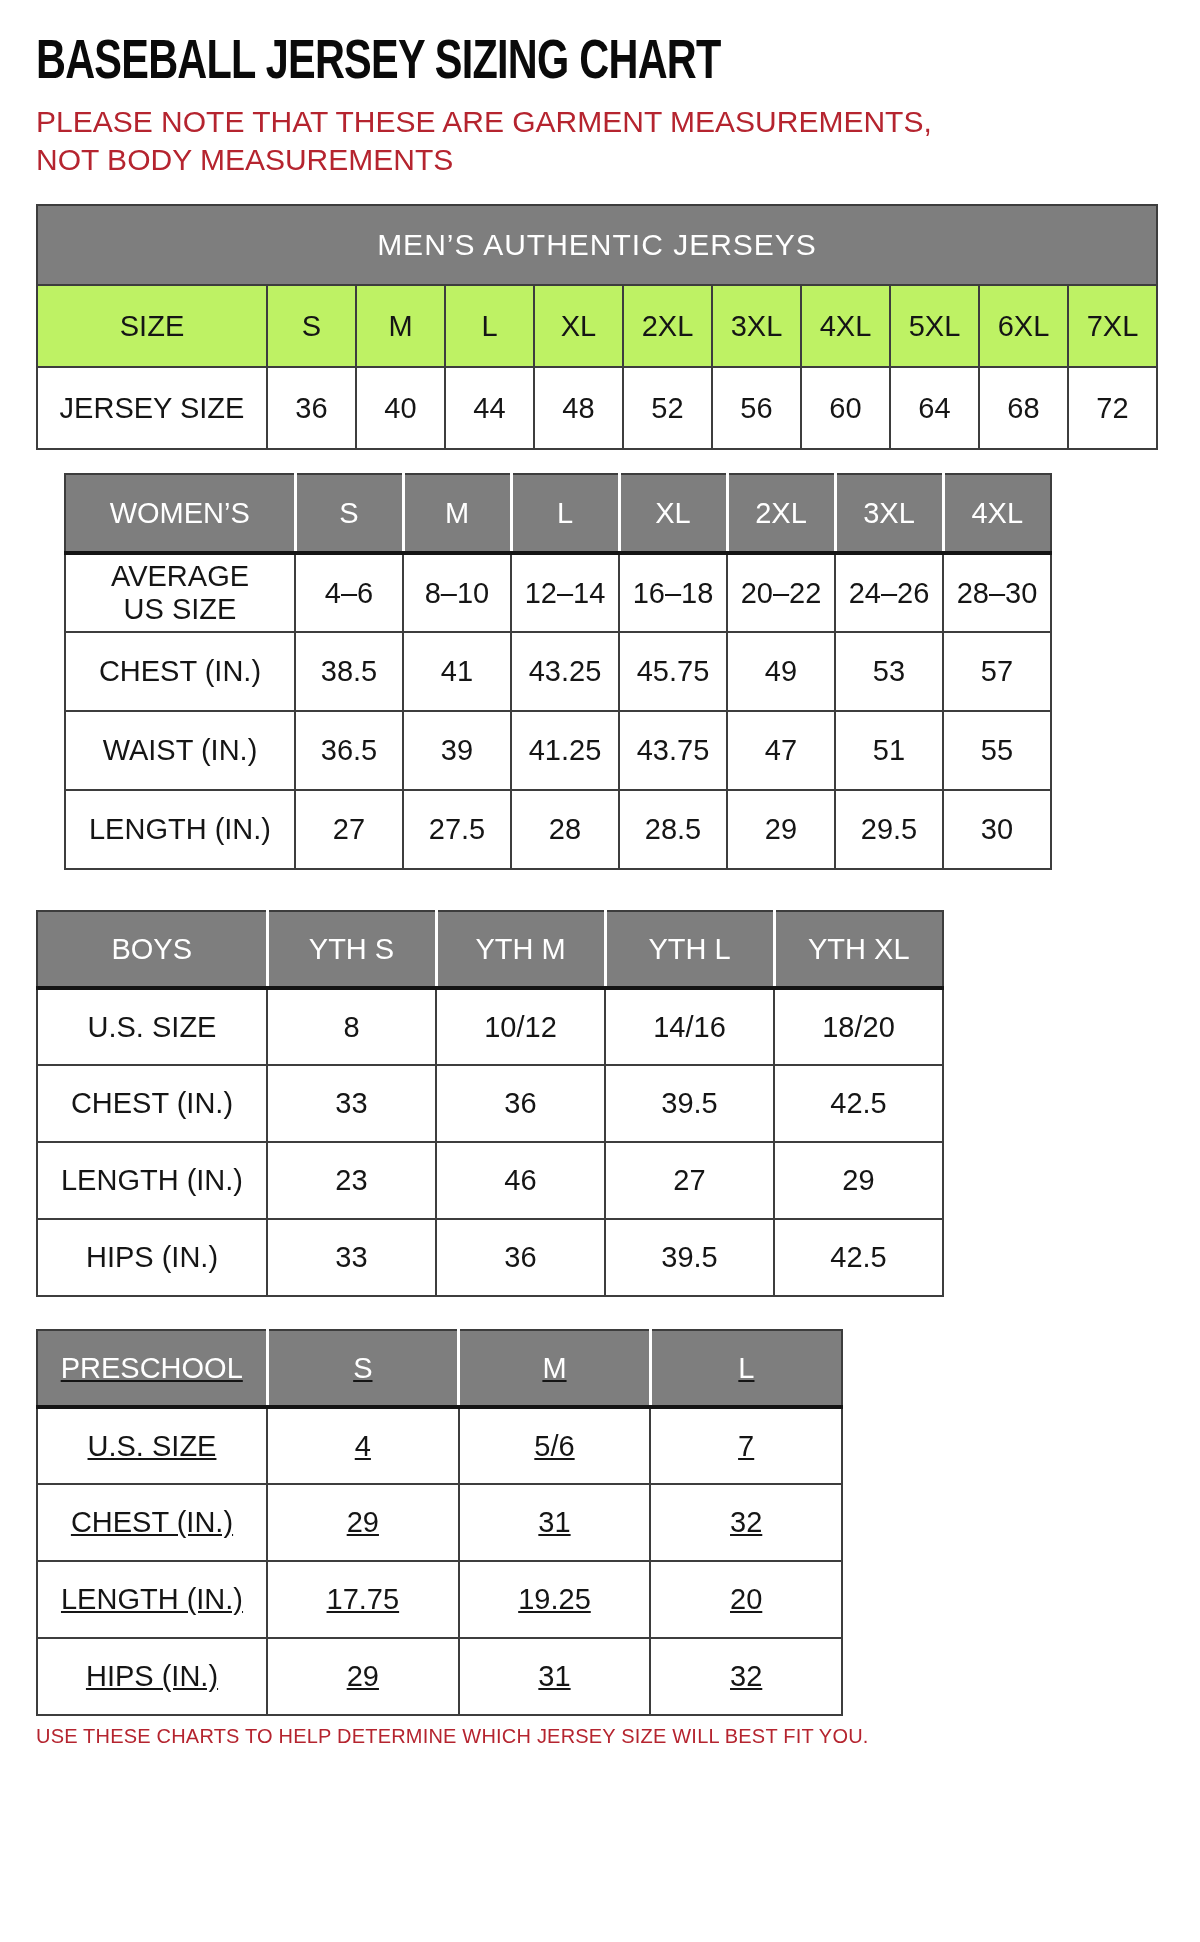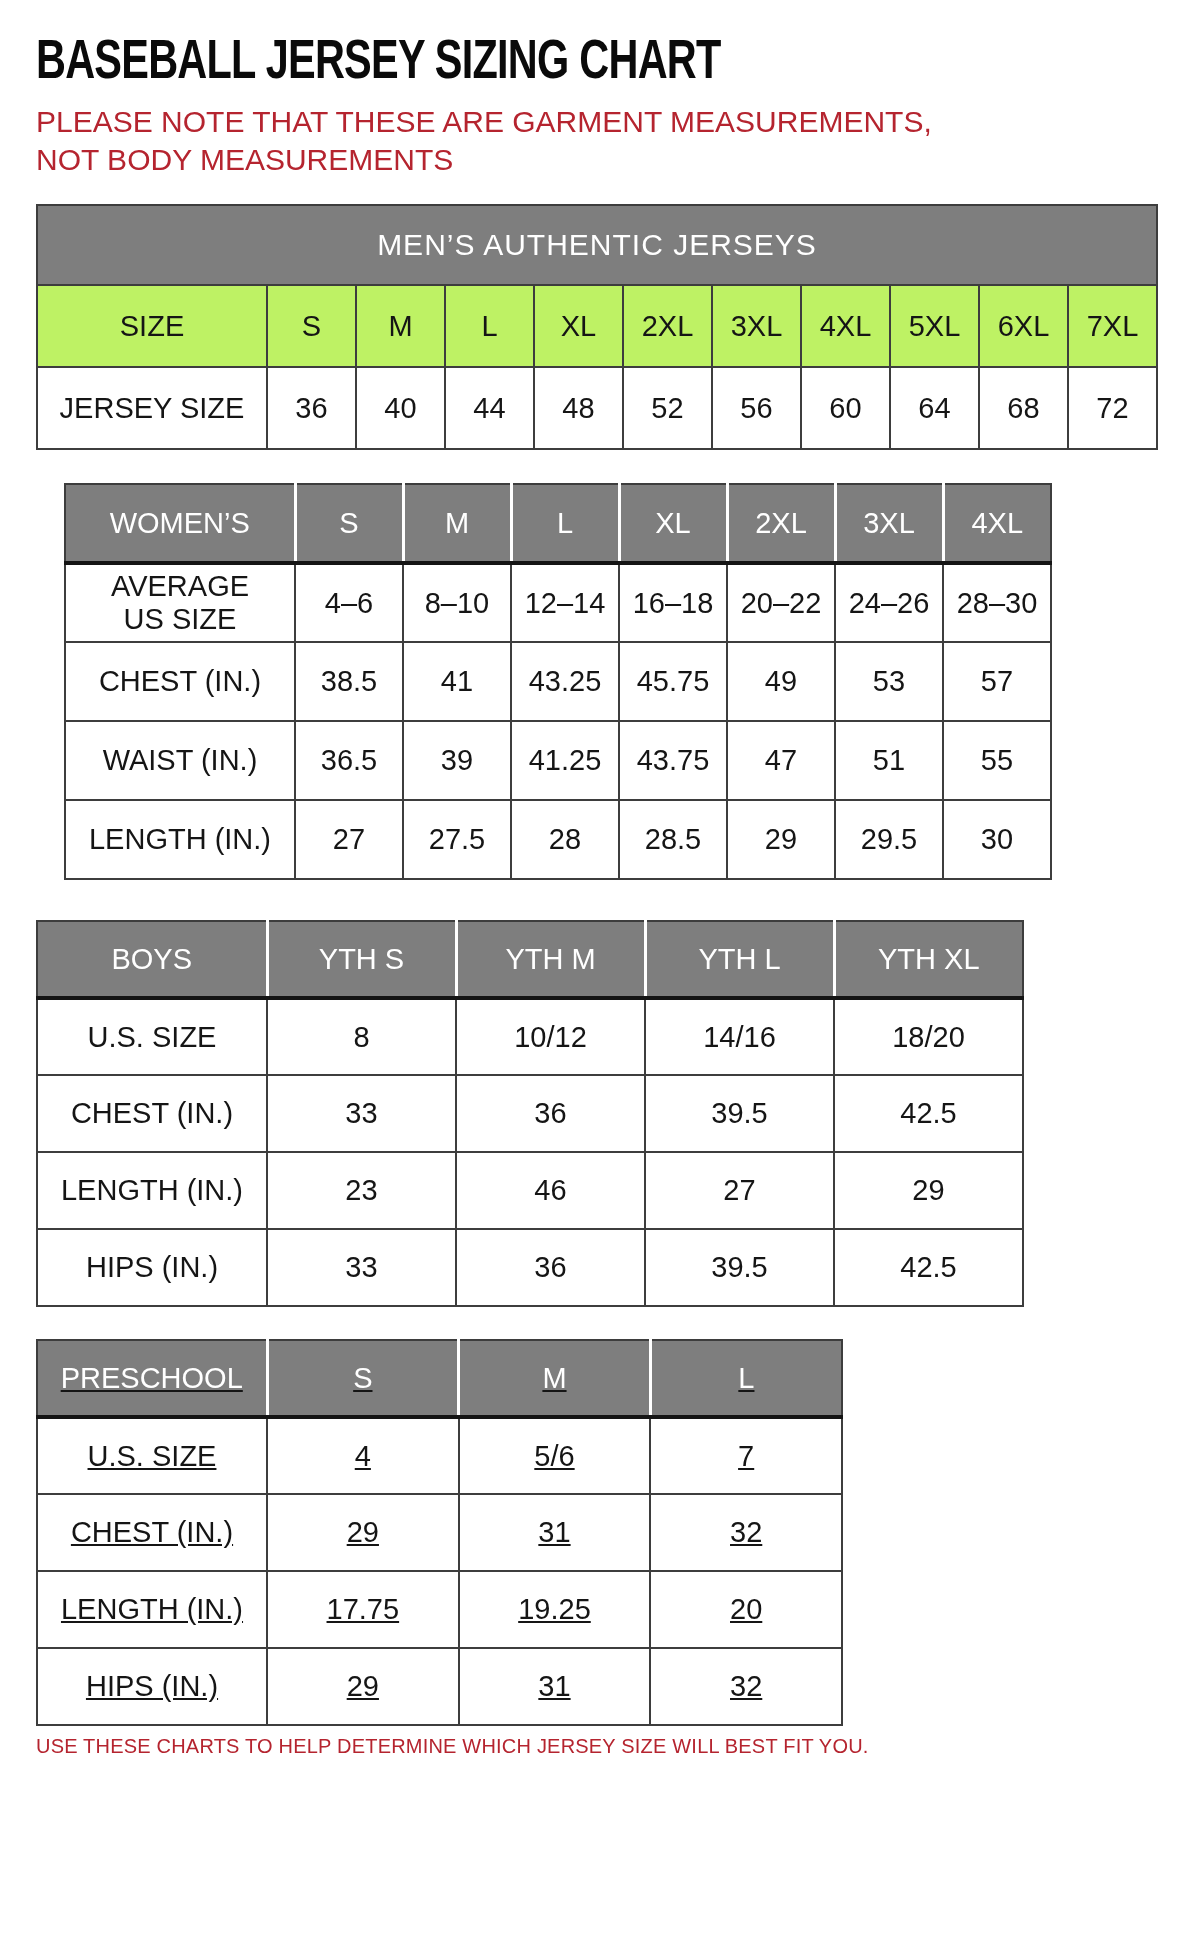--- a/index.html
+++ b/index.html
@@ -23,21 +23,21 @@
     font-size:56px;font-weight:bold;letter-spacing:-1px;
     white-space:nowrap;color:#0a0a0a;
     transform:scaleX(0.74);transform-origin:0 50%;
   }
   .note{
     margin-top:12px;width:920px;
     color:var(--red);font-size:30px;line-height:1.25;font-weight:500;
   }
 
   .tbl-section.mens{margin-top:26px;}
-  .tbl-section.womens{margin-top:33px;padding-left:28px;}
+  .tbl-section.womens{margin-top:23px;padding-left:28px;}
   .tbl-section.boys{margin-top:40px;}
   .tbl-section.preschool{margin-top:32px;text-decoration:underline;}
 
   .banner{
     width:1122px;height:80px;
     background:var(--gray);
     border:2px solid var(--border);border-bottom:none;
     display:flex;align-items:center;justify-content:center;
     color:#fff;font-size:30px;letter-spacing:1px;
   }
@@ -51,21 +51,21 @@
   table.tbl .corner,table.tbl .label{width:230px;white-space:pre-line;}
 
   
   .table-mens{width:1122px;}
   .table-mens th,.table-mens td{height:82px;}
   .table-mens th{border:2px solid var(--border);background:#bef264;color:var(--ink);}
 
   
   .table-womens{width:988px;}
   .table-womens th,.table-womens td{height:79px;}
-  .table-boys{width:988px;}
+  .table-boys{width:908px;}
   .table-boys th,.table-boys td{height:77px;}
   .table-preschool{width:807px;}
   .table-preschool th,.table-preschool td{height:77px;}
 
   .table-womens th,.table-boys th,.table-preschool th{
     background:var(--gray);color:#ffffff;
     border-left:3px solid #ffffff;border-right:3px solid #ffffff;
     border-top:2px solid var(--border);
     border-bottom:4px solid var(--heavy);
   }

